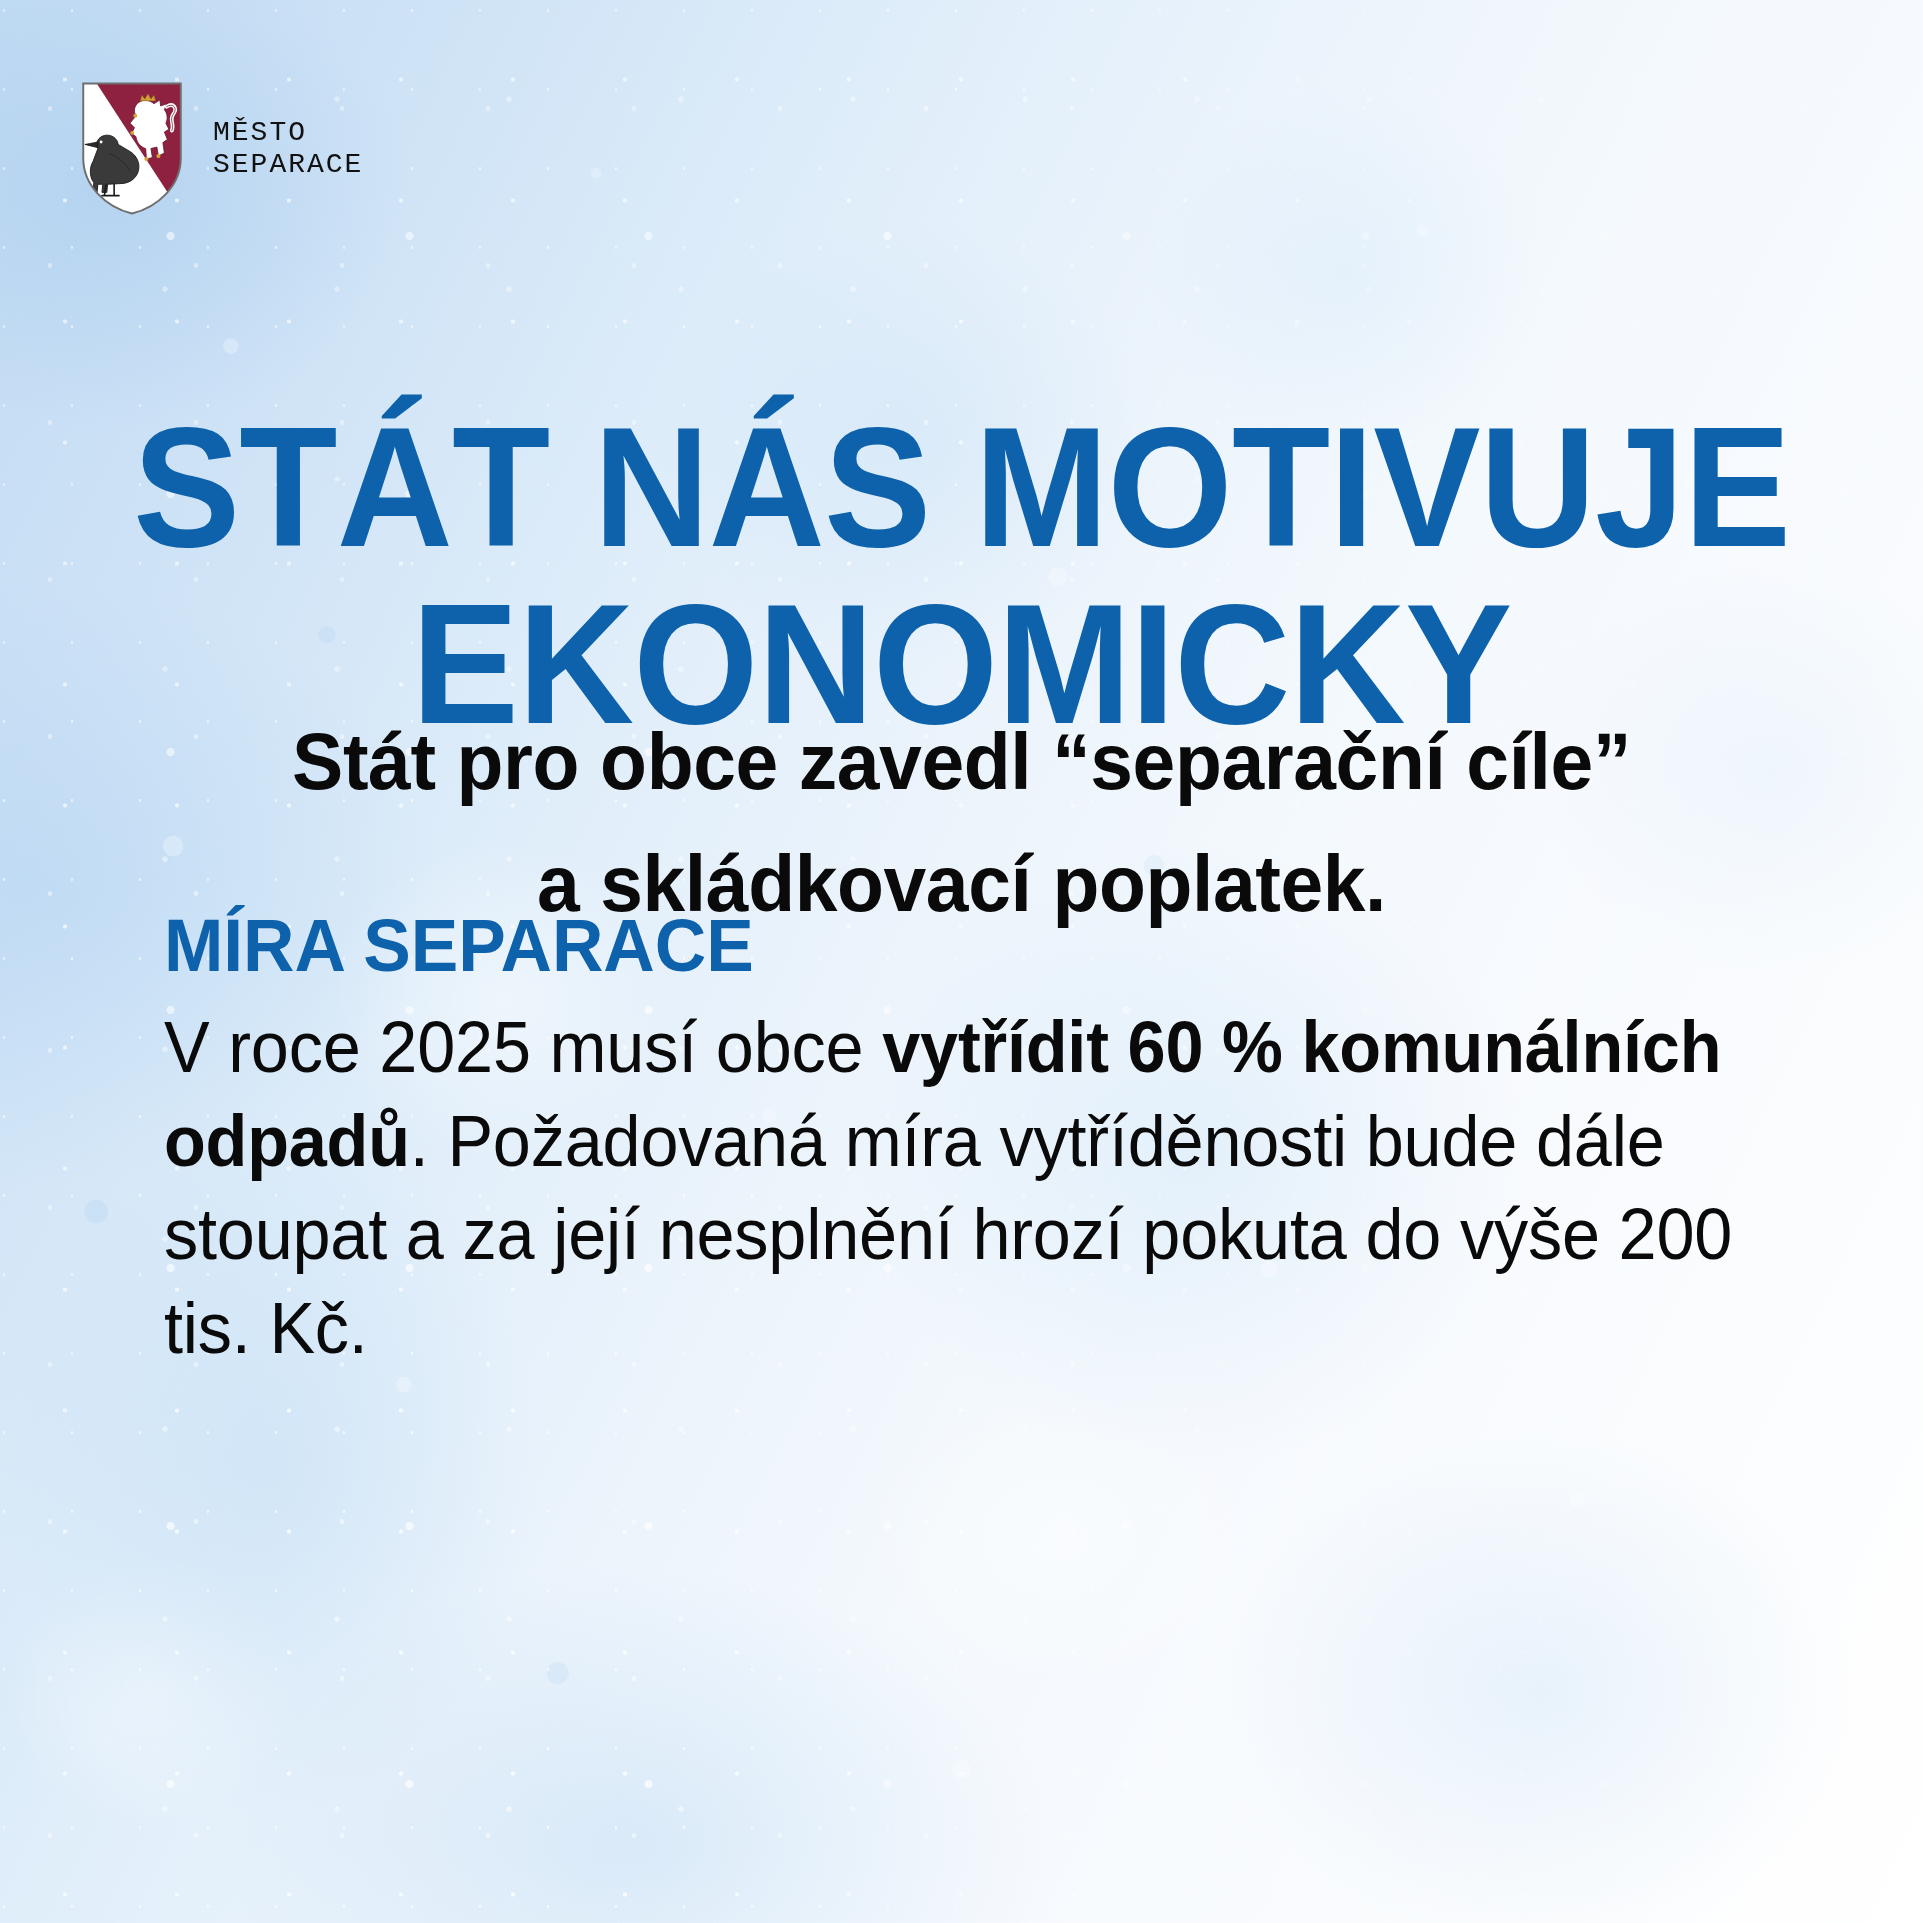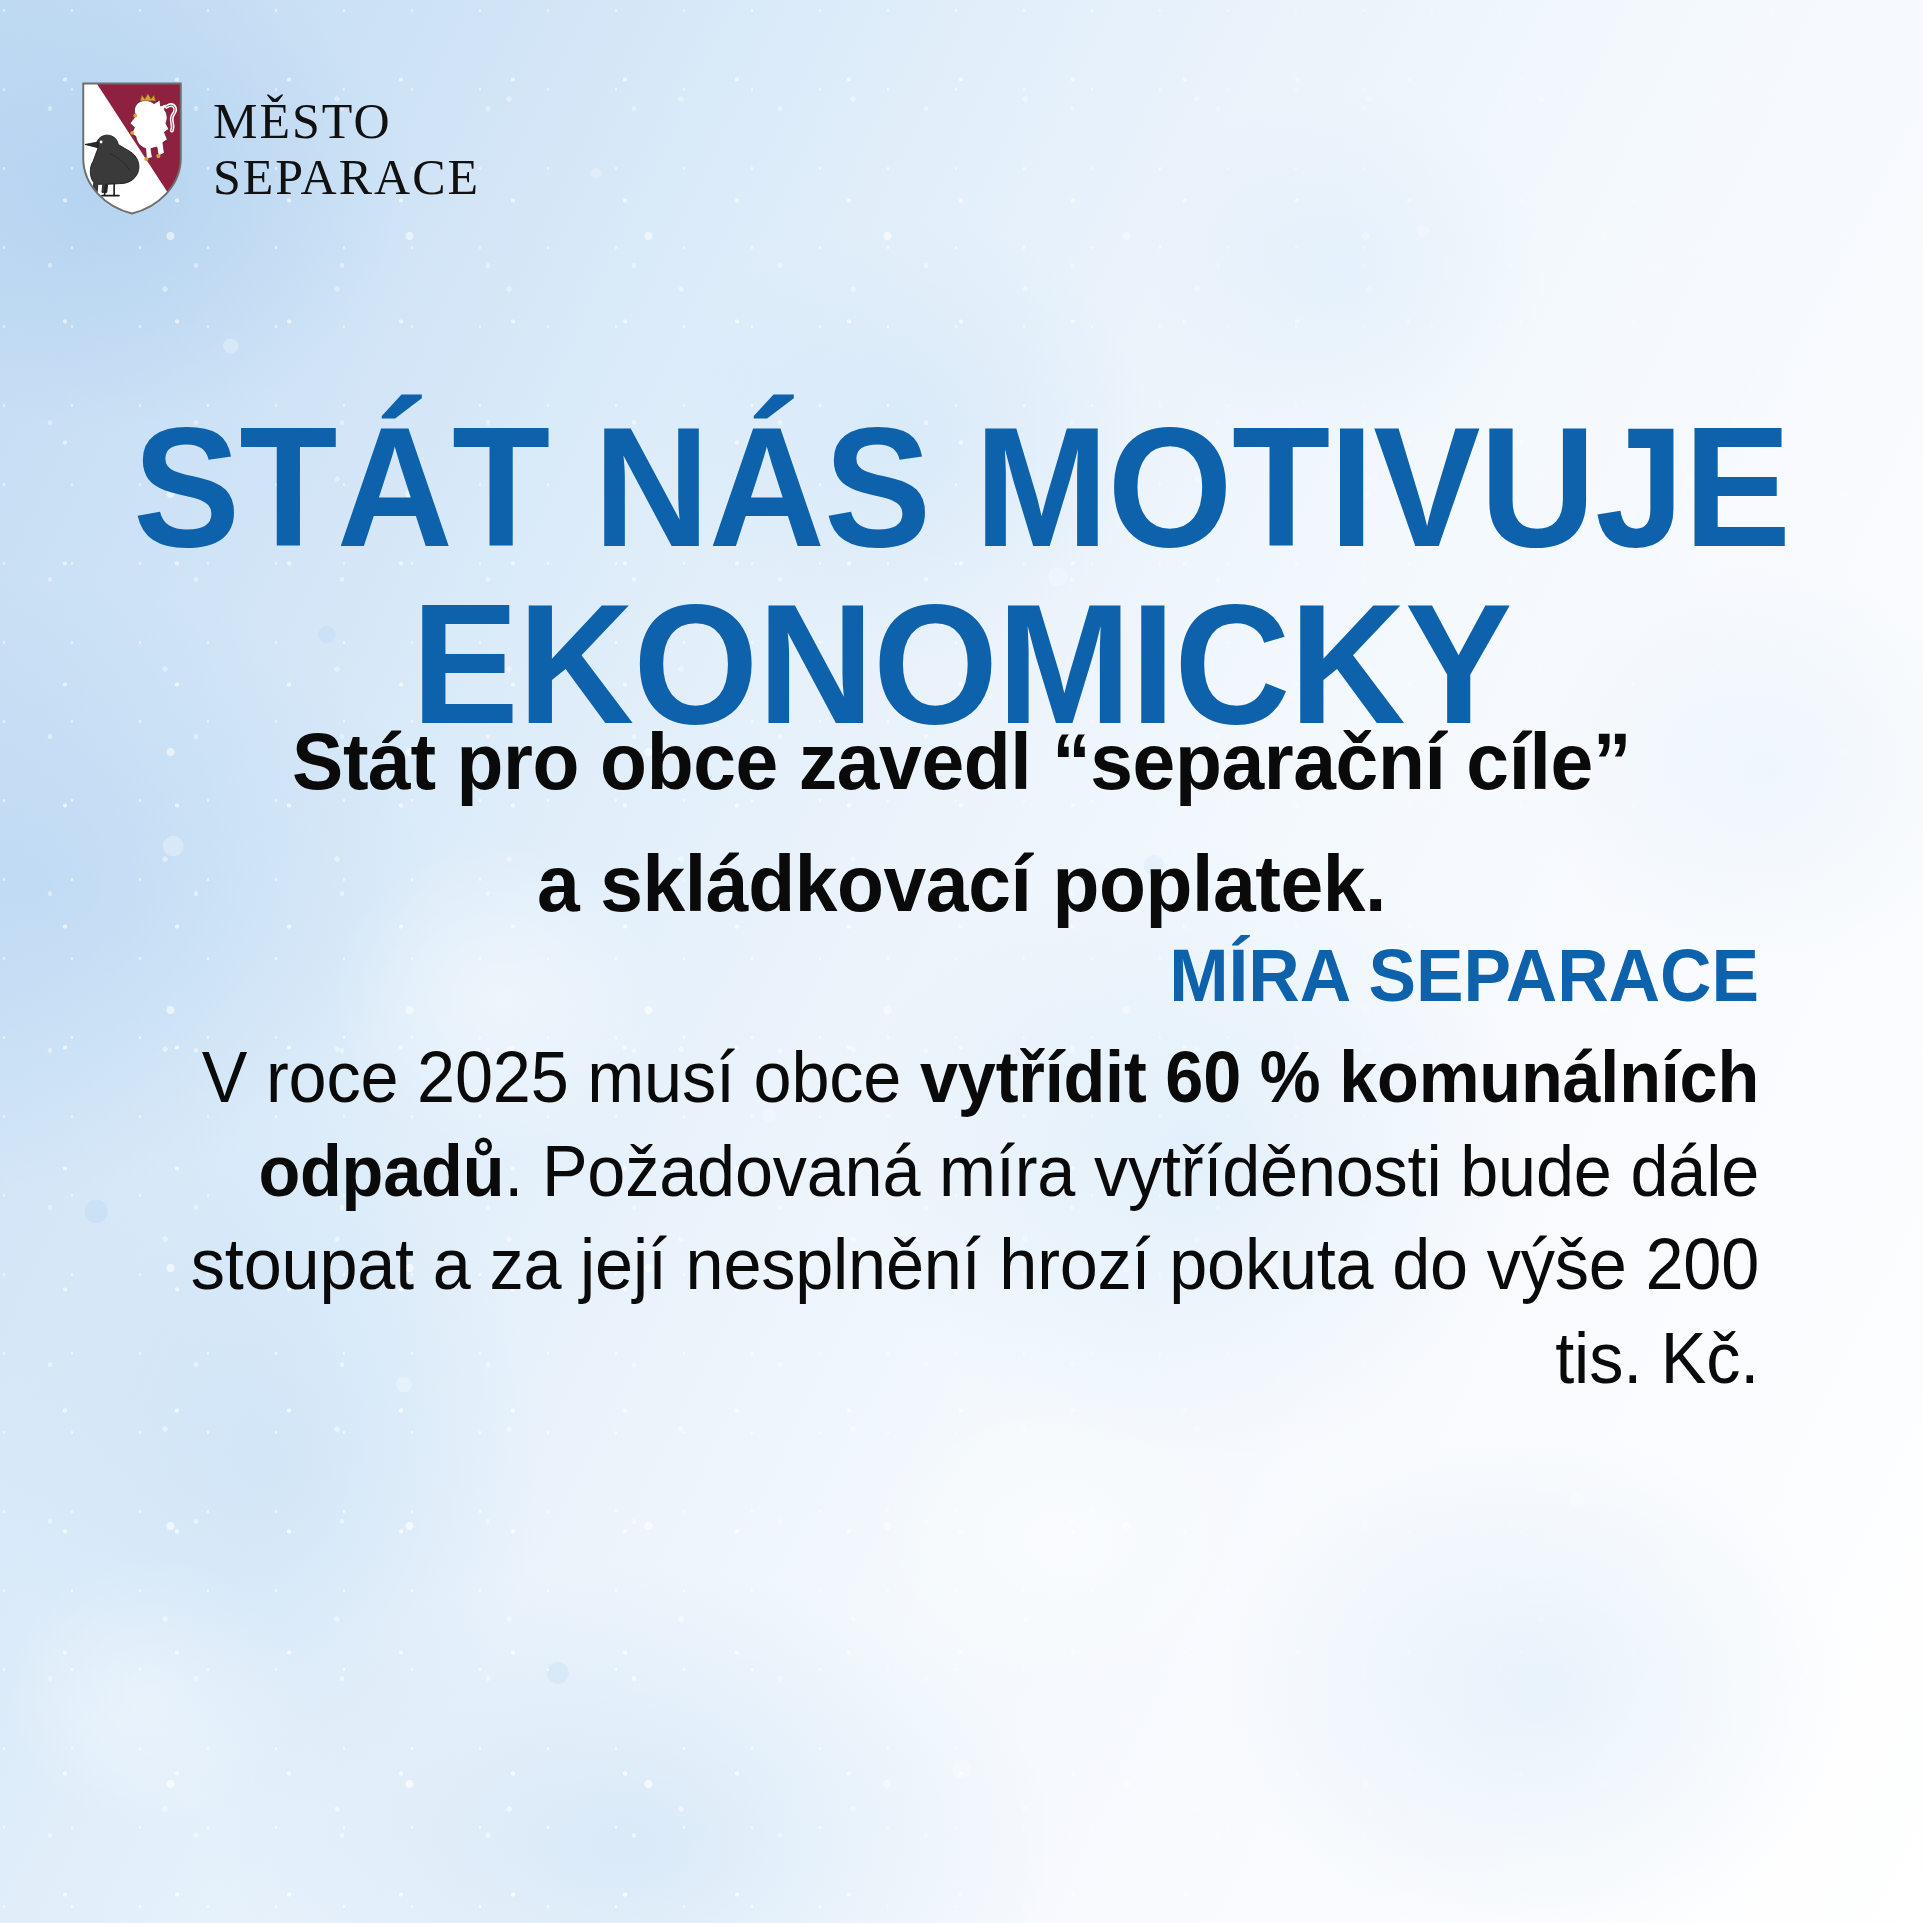--- a/index.html
+++ b/index.html
@@ -125,23 +125,23 @@
     display: block;
     flex: 0 0 auto;
   }
   .logo-text {
     display: flex;
     flex-direction: column;
     justify-content: center;
     line-height: 1.12;
   }
   .logo-line {
-    font-family: Liberation Serif, serif;
+    font-family: Liberation Mono, monospace;
     font-weight: 300;
-    font-size: 50px;
+    font-size: 28px;
     letter-spacing: 2px;
     color: #111111;
     white-space: nowrap;
   }
 
   
   .headline {
     position: absolute;
     top: 283px;
     left: 0;
@@ -181,22 +181,21 @@
   .columns {
     position: absolute;
     top: 902px;
     left: 122px;
     right: 122px;
     display: flex;
     gap: 49px;
   }
   .col {
     flex: 1 1 0;
-    text-align: right;
-    margin-top: 30px;
+    text-align: left;
   }
   .col-heading {
     color: #0d62ab;
     font-family: "Liberation Sans Narrow", "Liberation Sans", "DejaVu Sans", sans-serif;
     font-weight: 700;
     font-size: 75px;
     line-height: 1.17;
     letter-spacing: 0px;
     text-transform: uppercase;
     transform: scaleX(0.95);

